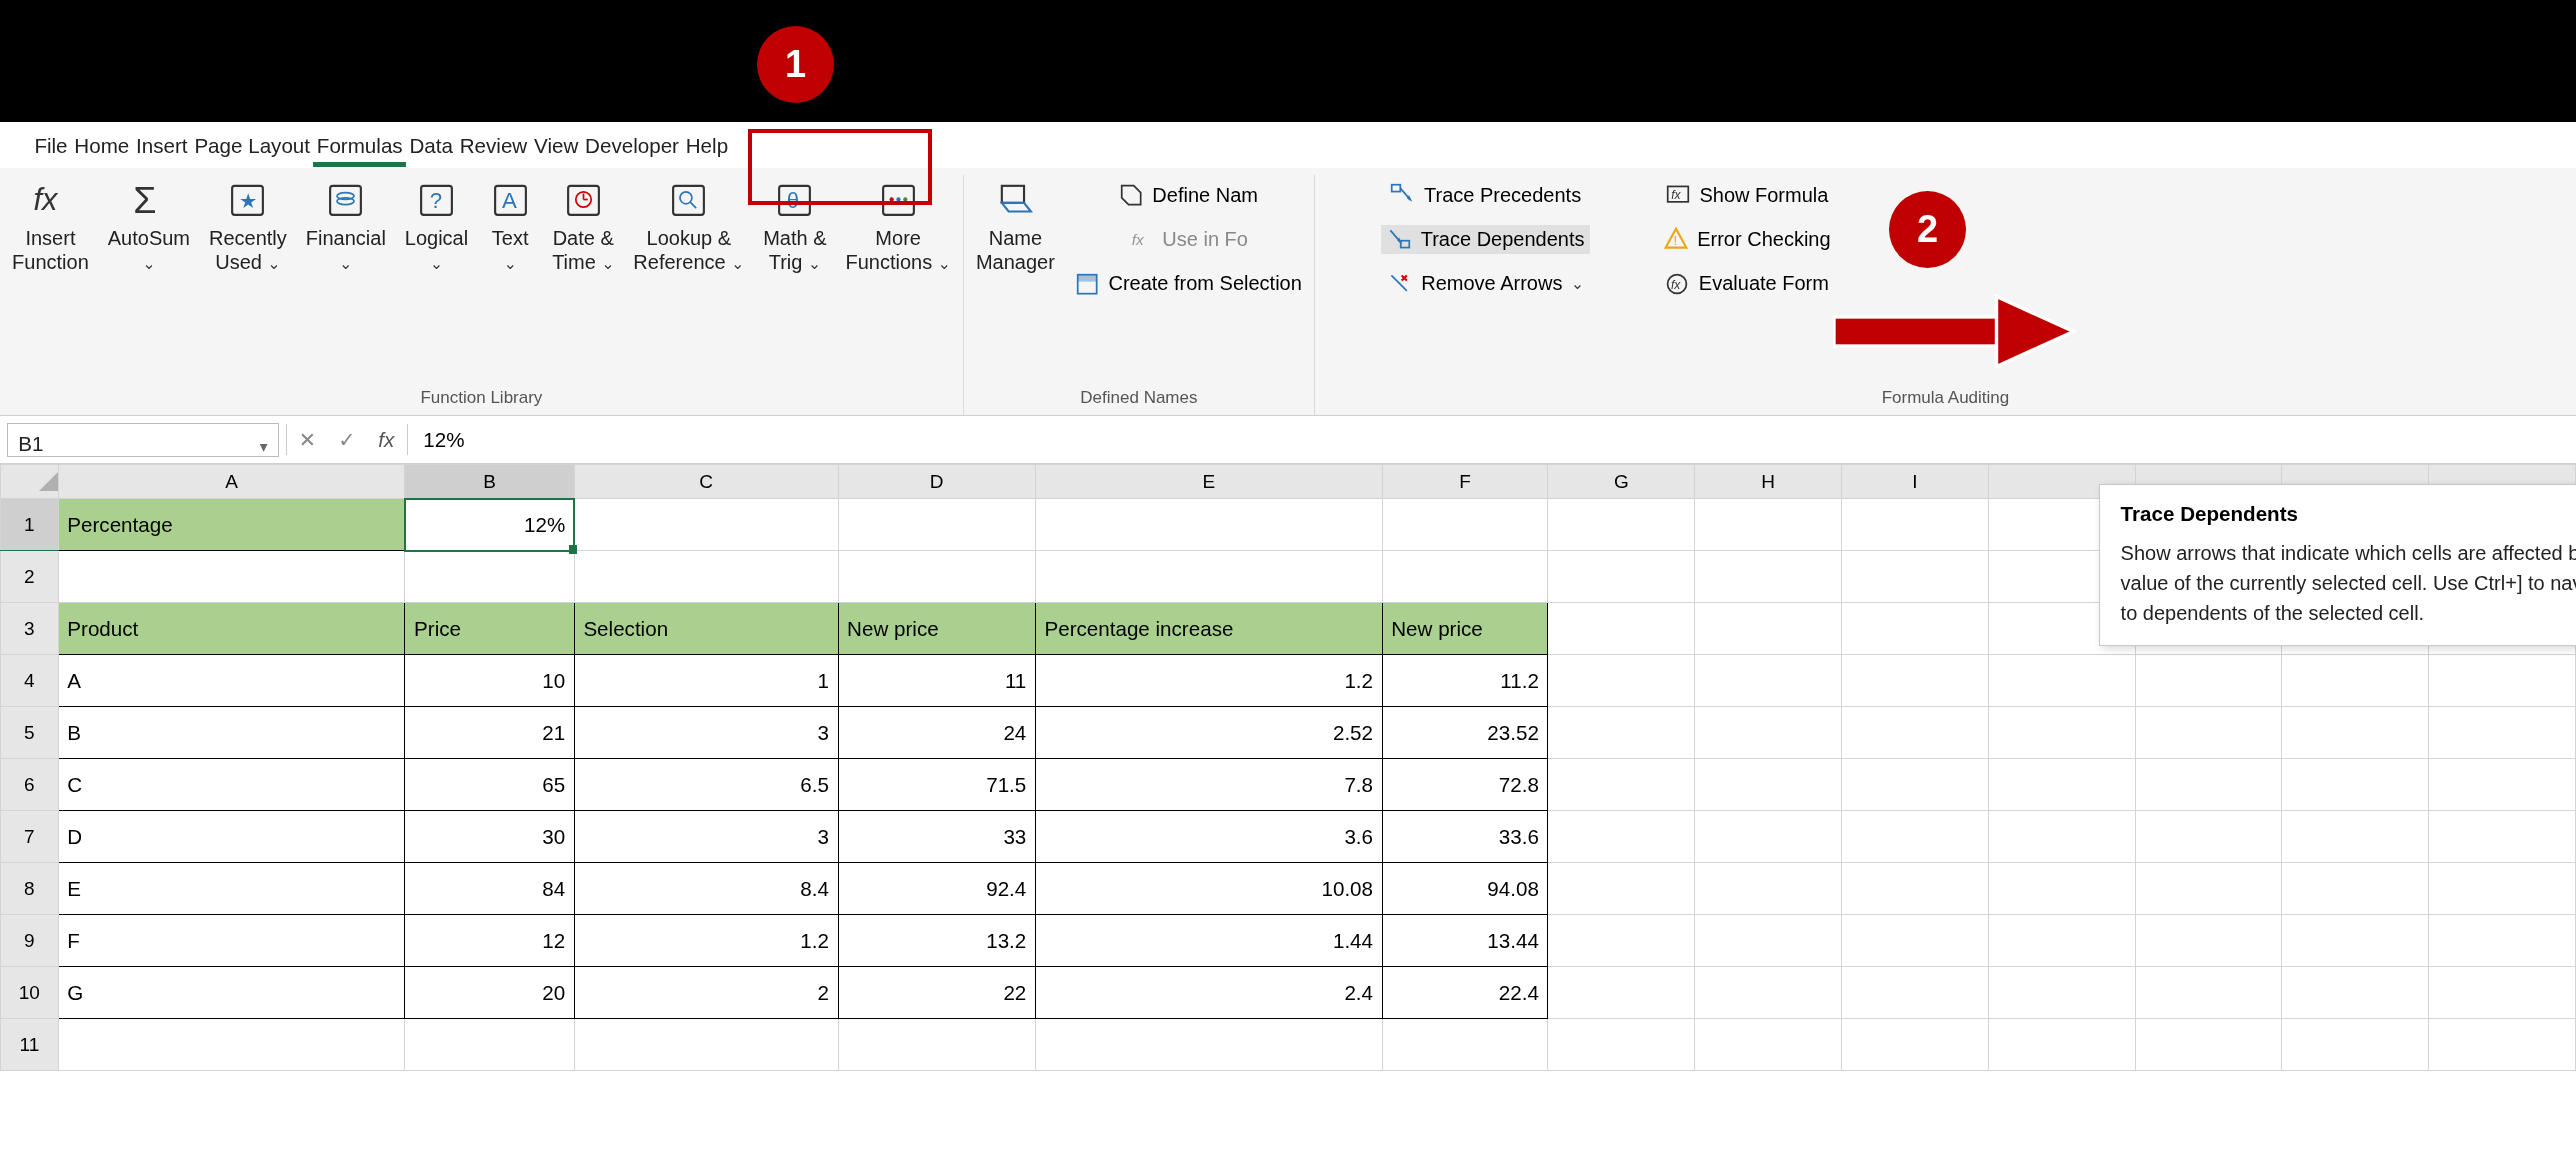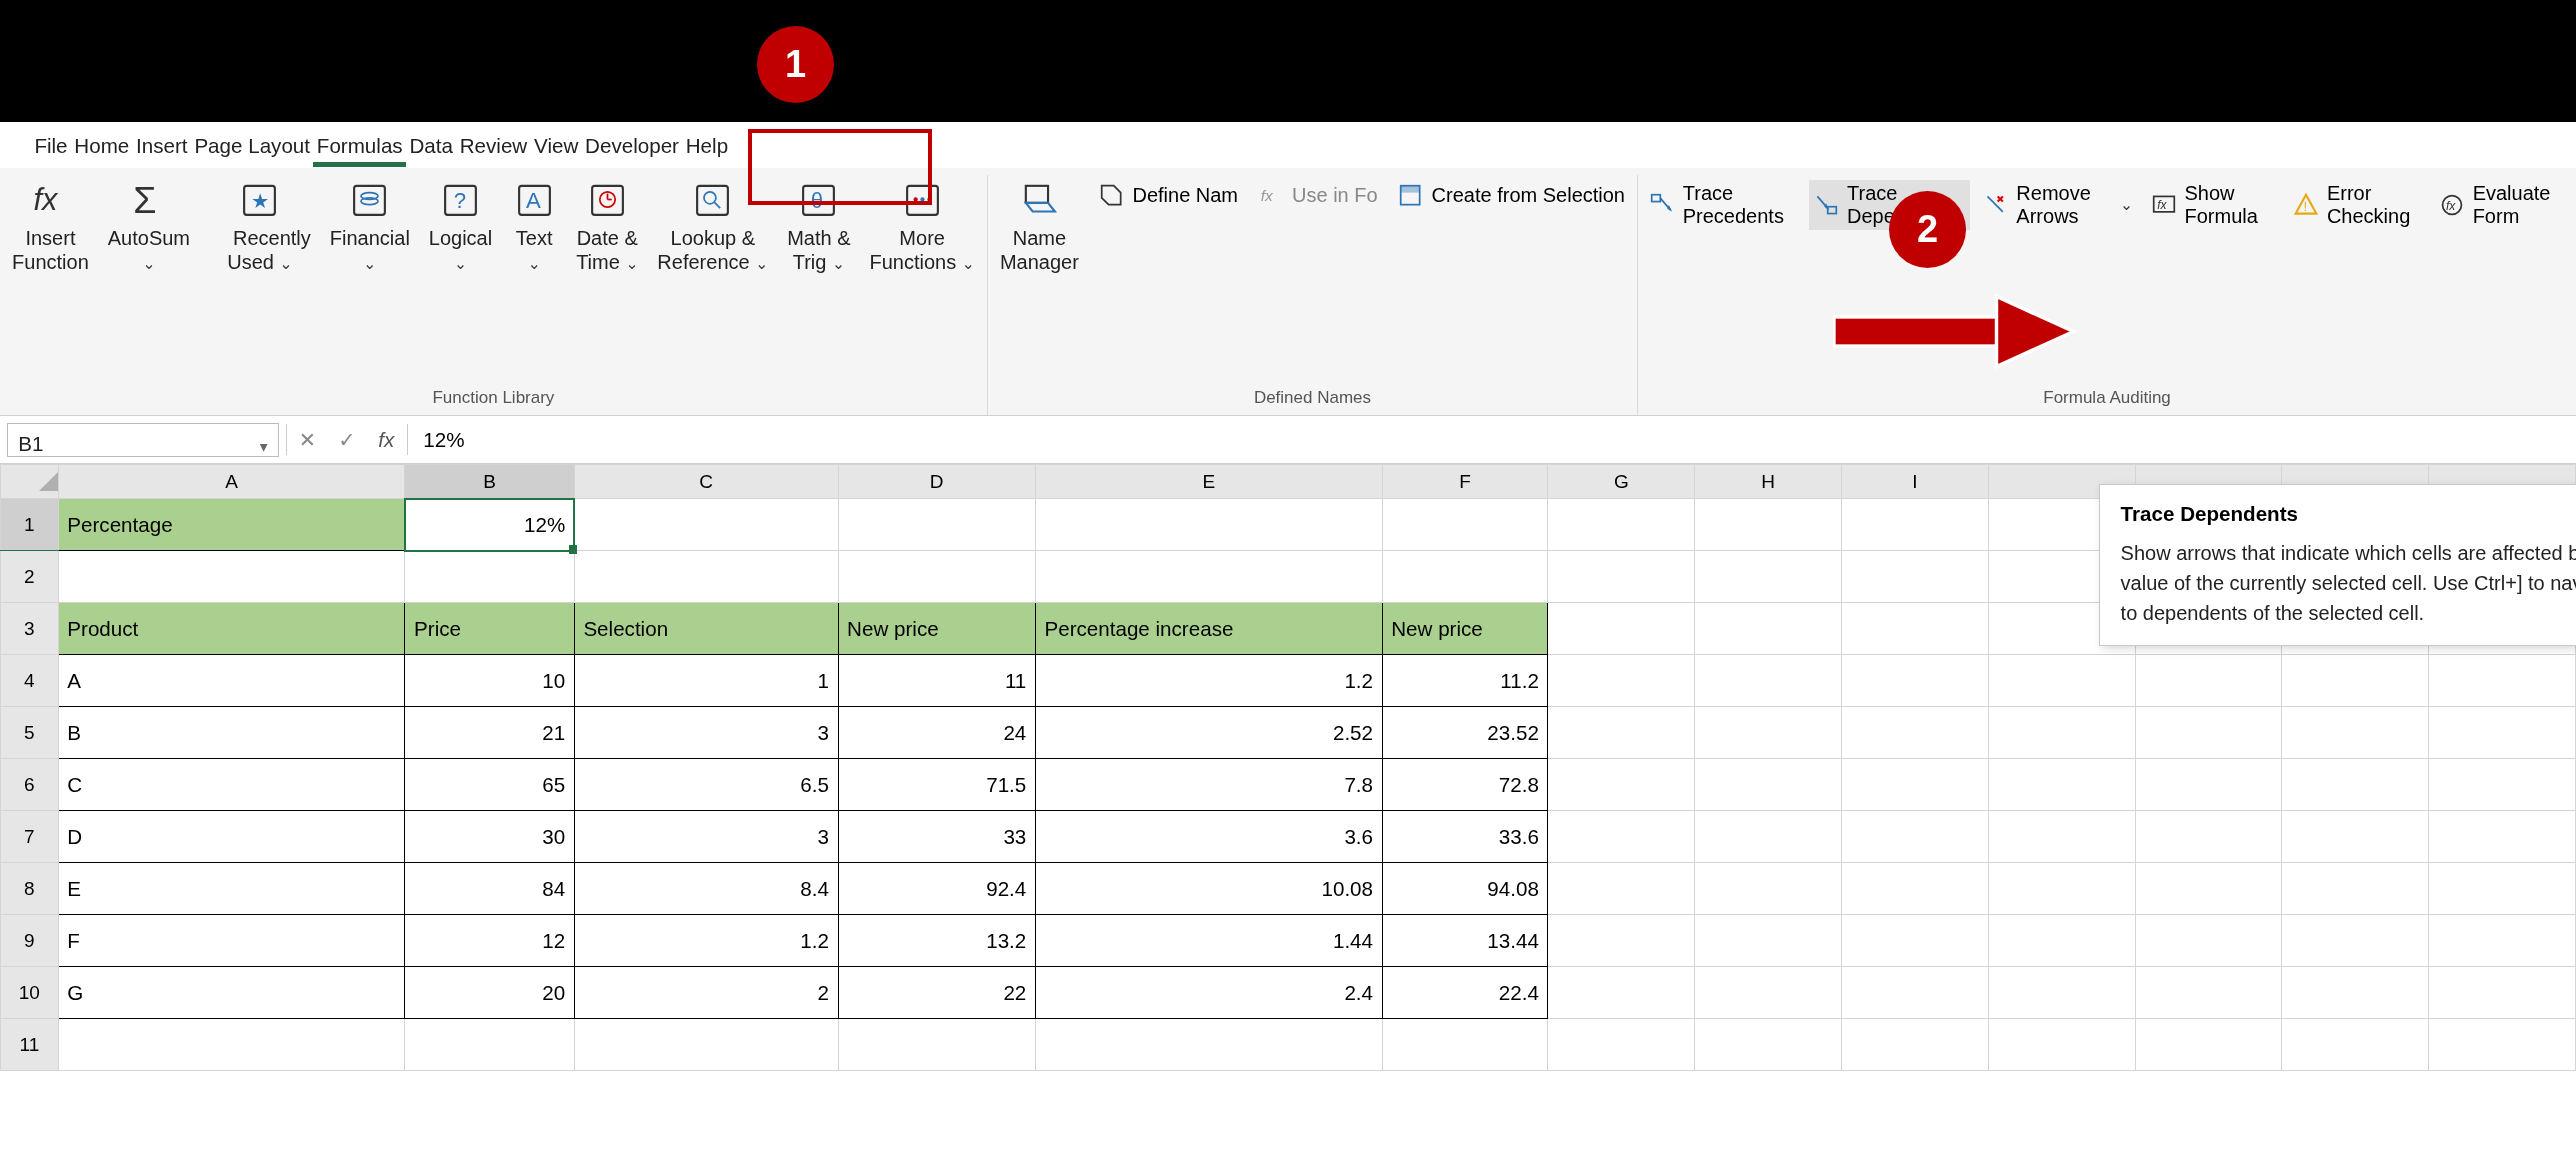--- a/index.html
+++ b/index.html
@@ -43,21 +43,21 @@
     display: flex; flex-direction: column; align-items: center;
     padding: 0 6.9px; border-right: 0.9px solid #d9d9d9; height: 100%;
     justify-content: space-between;
   }
   .rb-group-inner { display: flex; flex-direction:row; gap: 8.6px; align-items: flex-start; }
   .rb-group-label { font-size: 17px; color: #555; padding: 3.4px 0 6.9px 0; text-align:center; width:100%; }
   .rb-btn { display: flex; flex-direction: column; align-items: center; gap: 3.4px; padding: 1.7px 5.2px; cursor: pointer; }
   .rb-btn .icon-wrap { width: 46px; height: 46px; display:flex; align-items:center; justify-content:center; }
   .rb-btn .lbl { font-size: 20px; color: #222; text-align:center; line-height: 1.2;}
   .dropdown-caret { font-size: 15.5px; color:#333; }
-  .stacked-rows { display:flex; flex-direction:row; gap:9px; align-items:center; padding-top:5.2px;}
+  .stacked-rows { display:flex; flex-direction:column; gap:15px; align-items:center; padding-top:5.2px;}
   .row-btn { display:flex; align-items:center; gap:8.6px; cursor:pointer; padding:1.7px 5.2px;}
   .row-btn.hover { background:#e0e0e0; }
   .row-btn.disabled { color:#888; }
   .row-btn .row-icon { width:26px; height:26px; display:inline-flex; align-items:center; justify-content:center;}
   .row-btn .row-lbl { font-size: 20px;}
 
   
   .formula-bar { display:flex; align-items:center; background:#fff; border-bottom:0.9px solid #d0d0d0; height:48px;}
   .name-box { width: 272px; border:0.9px solid #bbb; margin: 5.2px 6.9px; height: 34px; display:flex; align-items:flex-end; padding: 0 10.3px; font-size: 20.6px; color:#222; justify-content:space-between;}
   .name-box .nb-caret { color:#666; font-size: 15.5px;}
@@ -149,21 +149,21 @@
           </span>
         <span class="lbl"><span>AutoSum</span><br><span class="dropdown-caret">⌄</span></span>
       </div>
       <div class="rb-btn">
         <span class="icon-wrap">
             <svg width="41" height="41" viewBox="0 0 48 48" style="font-size:24px">
               <rect x="6" y="8" width="36" height="34" rx="3" fill="none" stroke="#333" stroke-width="2.5"></rect>
               <text x="14" y="34" font-size="24" fill="#2e75b6">★</text>
             </svg>
           </span>
-        <span class="lbl"><span style="white-space:pre;margin-left:24px;">Recently
+        <span class="lbl"><span style="white-space:pre;">Recently
 Used</span> <span class="dropdown-caret">⌄</span></span>
       </div>
       <div class="rb-btn">
         <span class="icon-wrap">
             <svg width="41" height="41" viewBox="0 0 48 48">
               <rect x="6" y="8" width="36" height="34" rx="3" fill="none" stroke="#333" stroke-width="2.5"></rect>
               <ellipse cx="24" cy="20" rx="10" ry="4" fill="none" stroke="#2e75b6" stroke-width="2"></ellipse>
               <ellipse cx="24" cy="26" rx="10" ry="4" fill="none" stroke="#2e75b6" stroke-width="2"></ellipse>
             </svg>
           </span>

